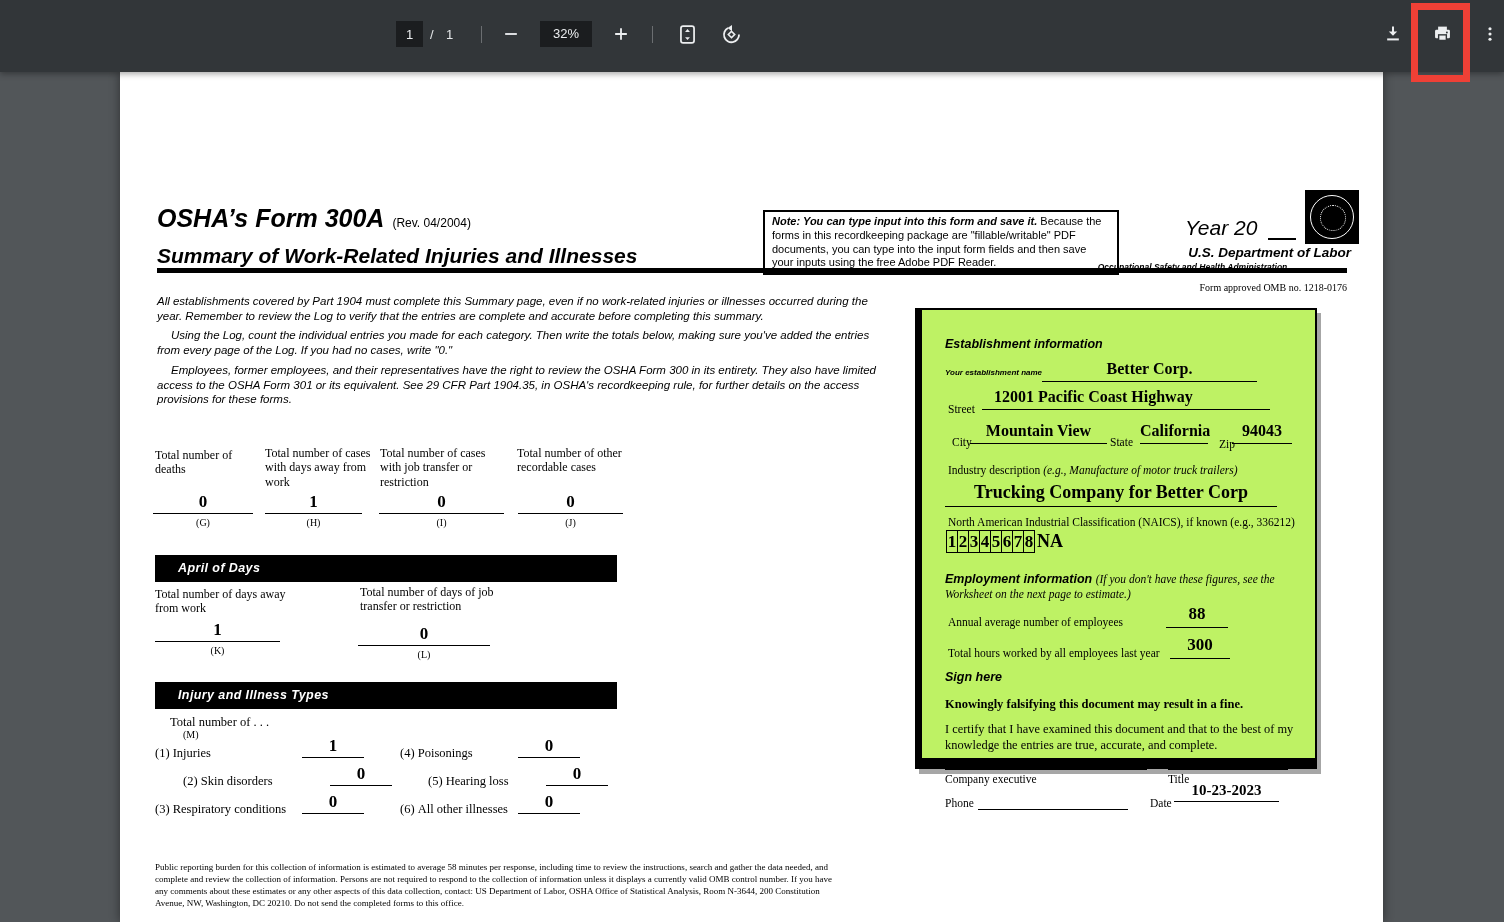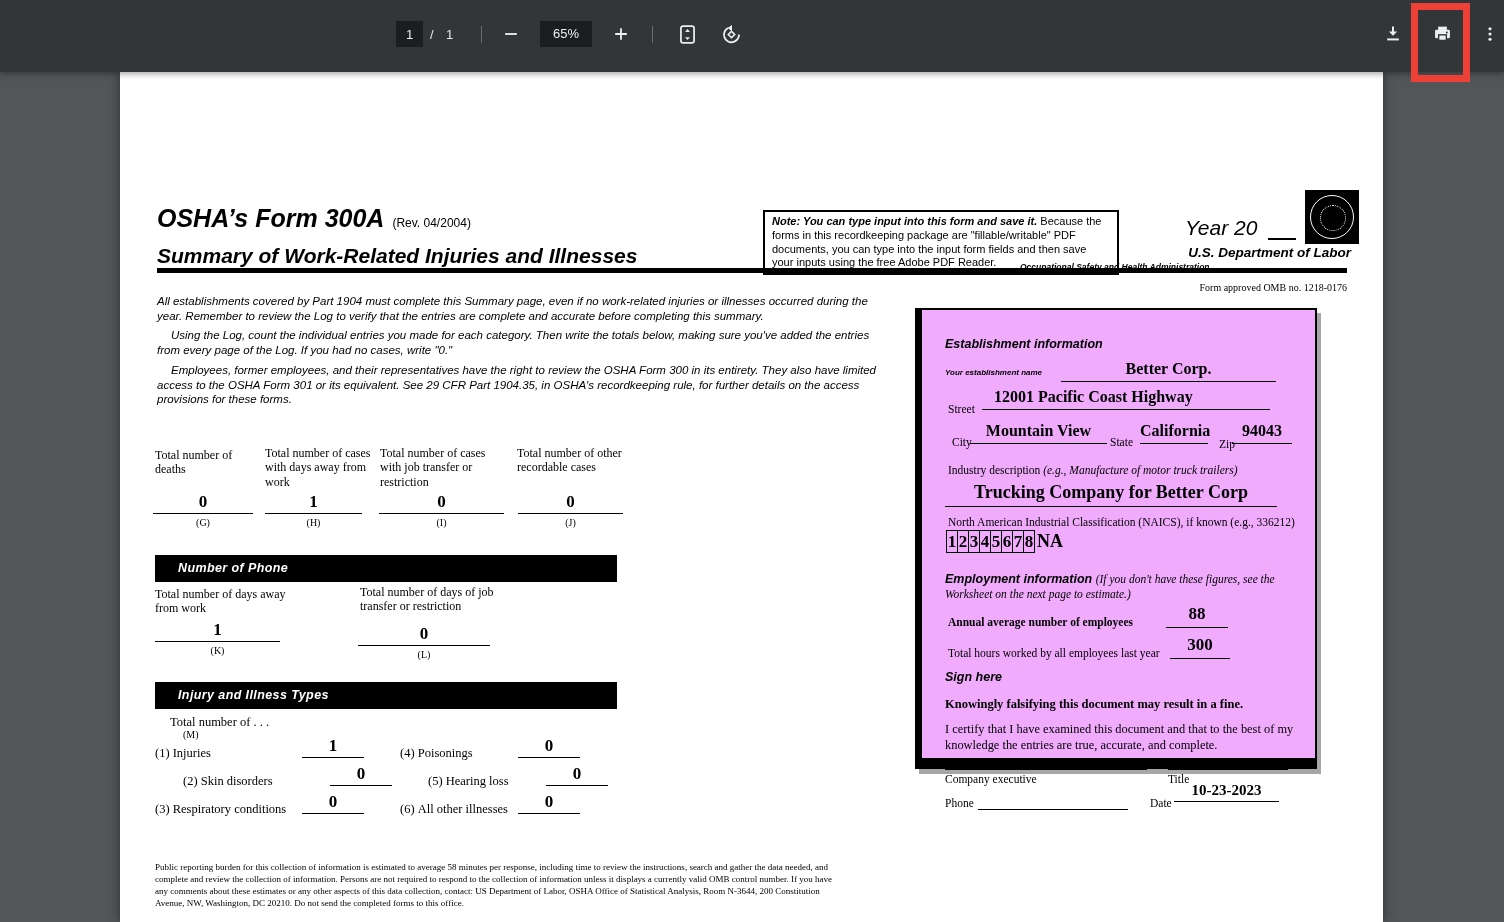--- a/index.html
+++ b/index.html
@@ -47,21 +47,21 @@
   #note-box .nb-title { font-weight:700; font-style:italic; }
 
   #year-label { left:1065px; top:144px; font:italic 400 21px "Liberation Sans",sans-serif; }
   #year-line { left:1148px; top:166px; width:28px; height:2px; background:#000; }
   #dol-seal { left:1185px; top:118px; width:54px; height:54px; background:#000; display:flex; align-items:center; justify-content:center; }
   #dol-seal .ring { width:44px; height:44px; border:1px solid #fff; border-radius:50%; position:relative; }
   #dol-seal .ring:after { content:""; position:absolute; left:9px; top:9px; width:24px; height:24px;
                           border:1px dotted #fff; border-radius:50%; }
   #dept-label { left:850px; top:173px; width:381px; text-align:right;
                 font:italic 700 13.5px "Liberation Sans",sans-serif; }
-  #dept-sub { left:900px; top:190px; width:381px; text-align:left;
+  #dept-sub { left:882px; top:190px; width:381px; text-align:center;
               font:italic 700 8.5px "Liberation Sans",sans-serif; }
   #omb-label { left:900px; top:210px; width:327px; text-align:right;
                font:400 10px "Liberation Serif",serif; }
 
   .intro { left:37px; top:222px; width:726px; font:italic 400 11.5px/1.28 "Liberation Sans",sans-serif; }
   .intro p + p { margin-top:5px; text-indent:14px; }
 
   .section-bar { left:35px; width:462px; height:27px; background:#000; color:#fff;
                  font:italic 700 12.5px/27px "Liberation Sans",sans-serif; padding-left:23px; letter-spacing:.4px; }
   #bar-cases { top:342px; } #bar-days { top:483px; } #bar-types { top:610px; }
@@ -95,49 +95,49 @@
   .ill-label { position:absolute; top:10px; font:400 12.5px "Liberation Serif",serif; white-space:nowrap; }
   .ill-label.l { left:0; } .ill-label.r { left:245px; }
   .ill-val { position:absolute; top:0; width:62px; text-align:center;
              font:700 17px "Liberation Serif",serif; border-bottom:1.5px solid #000; padding-bottom:1px; }
   .ill-val.l { left:147px; } .ill-val.r { left:363px; }
 
   #post-note { left:35px; top:772px; font:italic 700 11px "Liberation Sans",sans-serif; white-space:nowrap; }
   #burden { left:35px; top:789px; width:690px; font:400 9px/1.35 "Liberation Serif",serif; }
 
   
-  #est-box { left:795px; top:236px; width:402px; height:461px; background:#f0abfc;
+  #est-box { left:795px; top:236px; width:402px; height:461px; background:#bef264;
              border:2px solid #000; border-left-width:7px; border-bottom-width:11px;
              box-shadow:4px 5px 0 rgba(0,0,0,.35); }
   #est-box .abs { position:absolute; }
   .flabel { font:400 11.5px "Liberation Serif",serif; white-space:nowrap; }
   .fill { text-align:center; font:700 16px "Liberation Serif",serif; border-bottom:1.5px solid #000;
           padding-bottom:3px; white-space:nowrap; }
 
   #est-header { left:23px; top:27px; font:italic 700 12.5px "Liberation Sans",sans-serif; }
   #est-name-label { left:23px; top:58px; font:italic 700 8px "Liberation Sans",sans-serif;text-align:right; }
-  #est-name-fill { left:139px; top:50px; width:215px; }
+  #est-name-fill { left:120px; top:50px; width:215px; }
   #street-label { left:26px; top:93px; }
   #street-fill { left:60px; top:78px; width:288px; text-align:left; padding-left:12px; }
   #city-label { left:30px; top:126px; }
   #city-fill { left:48px; top:112px; width:137px; }
   #state-label { left:188px; top:126px; }
   #state-fill { left:218px; top:112px; width:68px; overflow:visible; z-index:2; }
   #zip-label { left:297px; top:128px; z-index:1; }
   #zip-fill { left:310px; top:112px; width:60px; }
   #industry-label { left:26px; top:154px; }
   #industry-fill { left:23px; top:172px; width:332px; font-size:18px; }
   #naics-label { left:26px; top:206px; }
   #naics-cells { left:24px; top:220px; display:flex; align-items:center; }
   .naics-cell { width:12px; height:23px; border:1px solid #000; margin-right:-1px;
                 font:700 17px/21px "Liberation Serif",serif; text-align:center; }
   #naics-suffix { font:700 18px "Liberation Serif",serif; margin-left:3px; }
   #emp-header { left:23px; top:262px; width:340px; font:400 11.5px/1.3 "Liberation Serif",serif; font-style:italic; }
   #emp-header .eh { font:italic 700 12.5px "Liberation Sans",sans-serif; }
-  #employees-label { left:26px; top:306px;font-weight:bold; }
+  #employees-label { left:26px; top:306px; }
   #employees-fill { left:244px; top:294px; width:62px; font-size:17px; }
   #hours-label { left:26px; top:337px; }
   #hours-fill { left:248px; top:325px; width:60px; font-size:17px; }
   #sign-header { left:23px; top:360px; font:italic 700 12.5px "Liberation Sans",sans-serif; }
   #falsify { left:23px; top:387px; font:700 12.5px "Liberation Serif",serif; white-space:nowrap; }
   #certify { left:23px; top:411px; width:352px; font:400 12.4px/1.3 "Liberation Serif",serif; }
   .sig-line { border-top:1px solid #000; height:0; }
   #exec-line { left:23px; top:459px; width:202px; }
   #exec-label { left:23px; top:463px; }
   #title-line { left:246px; top:459px; width:120px; }
@@ -154,21 +154,21 @@
   <input id="page-input" class="tb-item tb-box" value="1" style="">
   <span id="page-divider" class="tb-item">/</span>
   <span id="page-total" class="tb-item">1</span>
   <div id="sep1" class="tb-sep"></div>
 
   <button id="zoom-out-btn" class="tb-item tb-btn">
     <svg width="20" height="20" viewBox="0 0 24 24">
       <path d="M5 12 h14" stroke="#eceef0" stroke-width="2.2" fill="none"></path>
       </svg>
   </button>
-  <div id="zoom-box" class="tb-item tb-box">65%</div>
+  <div id="zoom-box" class="tb-item tb-box">32%</div>
   <button id="zoom-in-btn" class="tb-item tb-btn">
     <svg width="20" height="20" viewBox="0 0 24 24">
       <path d="M5 12 h14 M12 5 v14" stroke="#eceef0" stroke-width="2.2" fill="none"></path>
       </svg>
   </button>
   <div id="sep2" class="tb-sep"></div>
 
   <button id="fit-btn" class="tb-item tb-btn">
     <svg width="21" height="21" viewBox="0 0 24 24">
       <rect x="4.5" y="2.5" width="15" height="19" rx="2.5" fill="none" stroke="#eceef0" stroke-width="2"></rect>
@@ -252,21 +252,21 @@
   </div>
   <div id="case-i-col" class="num-col abs">
     <span class="val">0</span>
     <span class="ltr">(I)</span>
   </div>
   <div id="case-j-col" class="num-col abs">
     <span class="val">0</span>
     <span class="ltr">(J)</span>
   </div>
 
-  <div id="bar-days" class="section-bar abs">Number of Phone</div>
+  <div id="bar-days" class="section-bar abs">April of Days</div>
   <div id="day-k-label" class="col-label abs">Total number of days away from work</div>
   <div id="day-l-label" class="col-label abs">Total number of days of job transfer or restriction</div>
   <div id="day-k-col" class="num-col abs">
     <span class="val">1</span>
     <span class="ltr">(K)</span>
   </div>
   <div id="day-l-col" class="num-col abs">
     <span class="val">0</span>
     <span class="ltr">(L)</span>
   </div>

